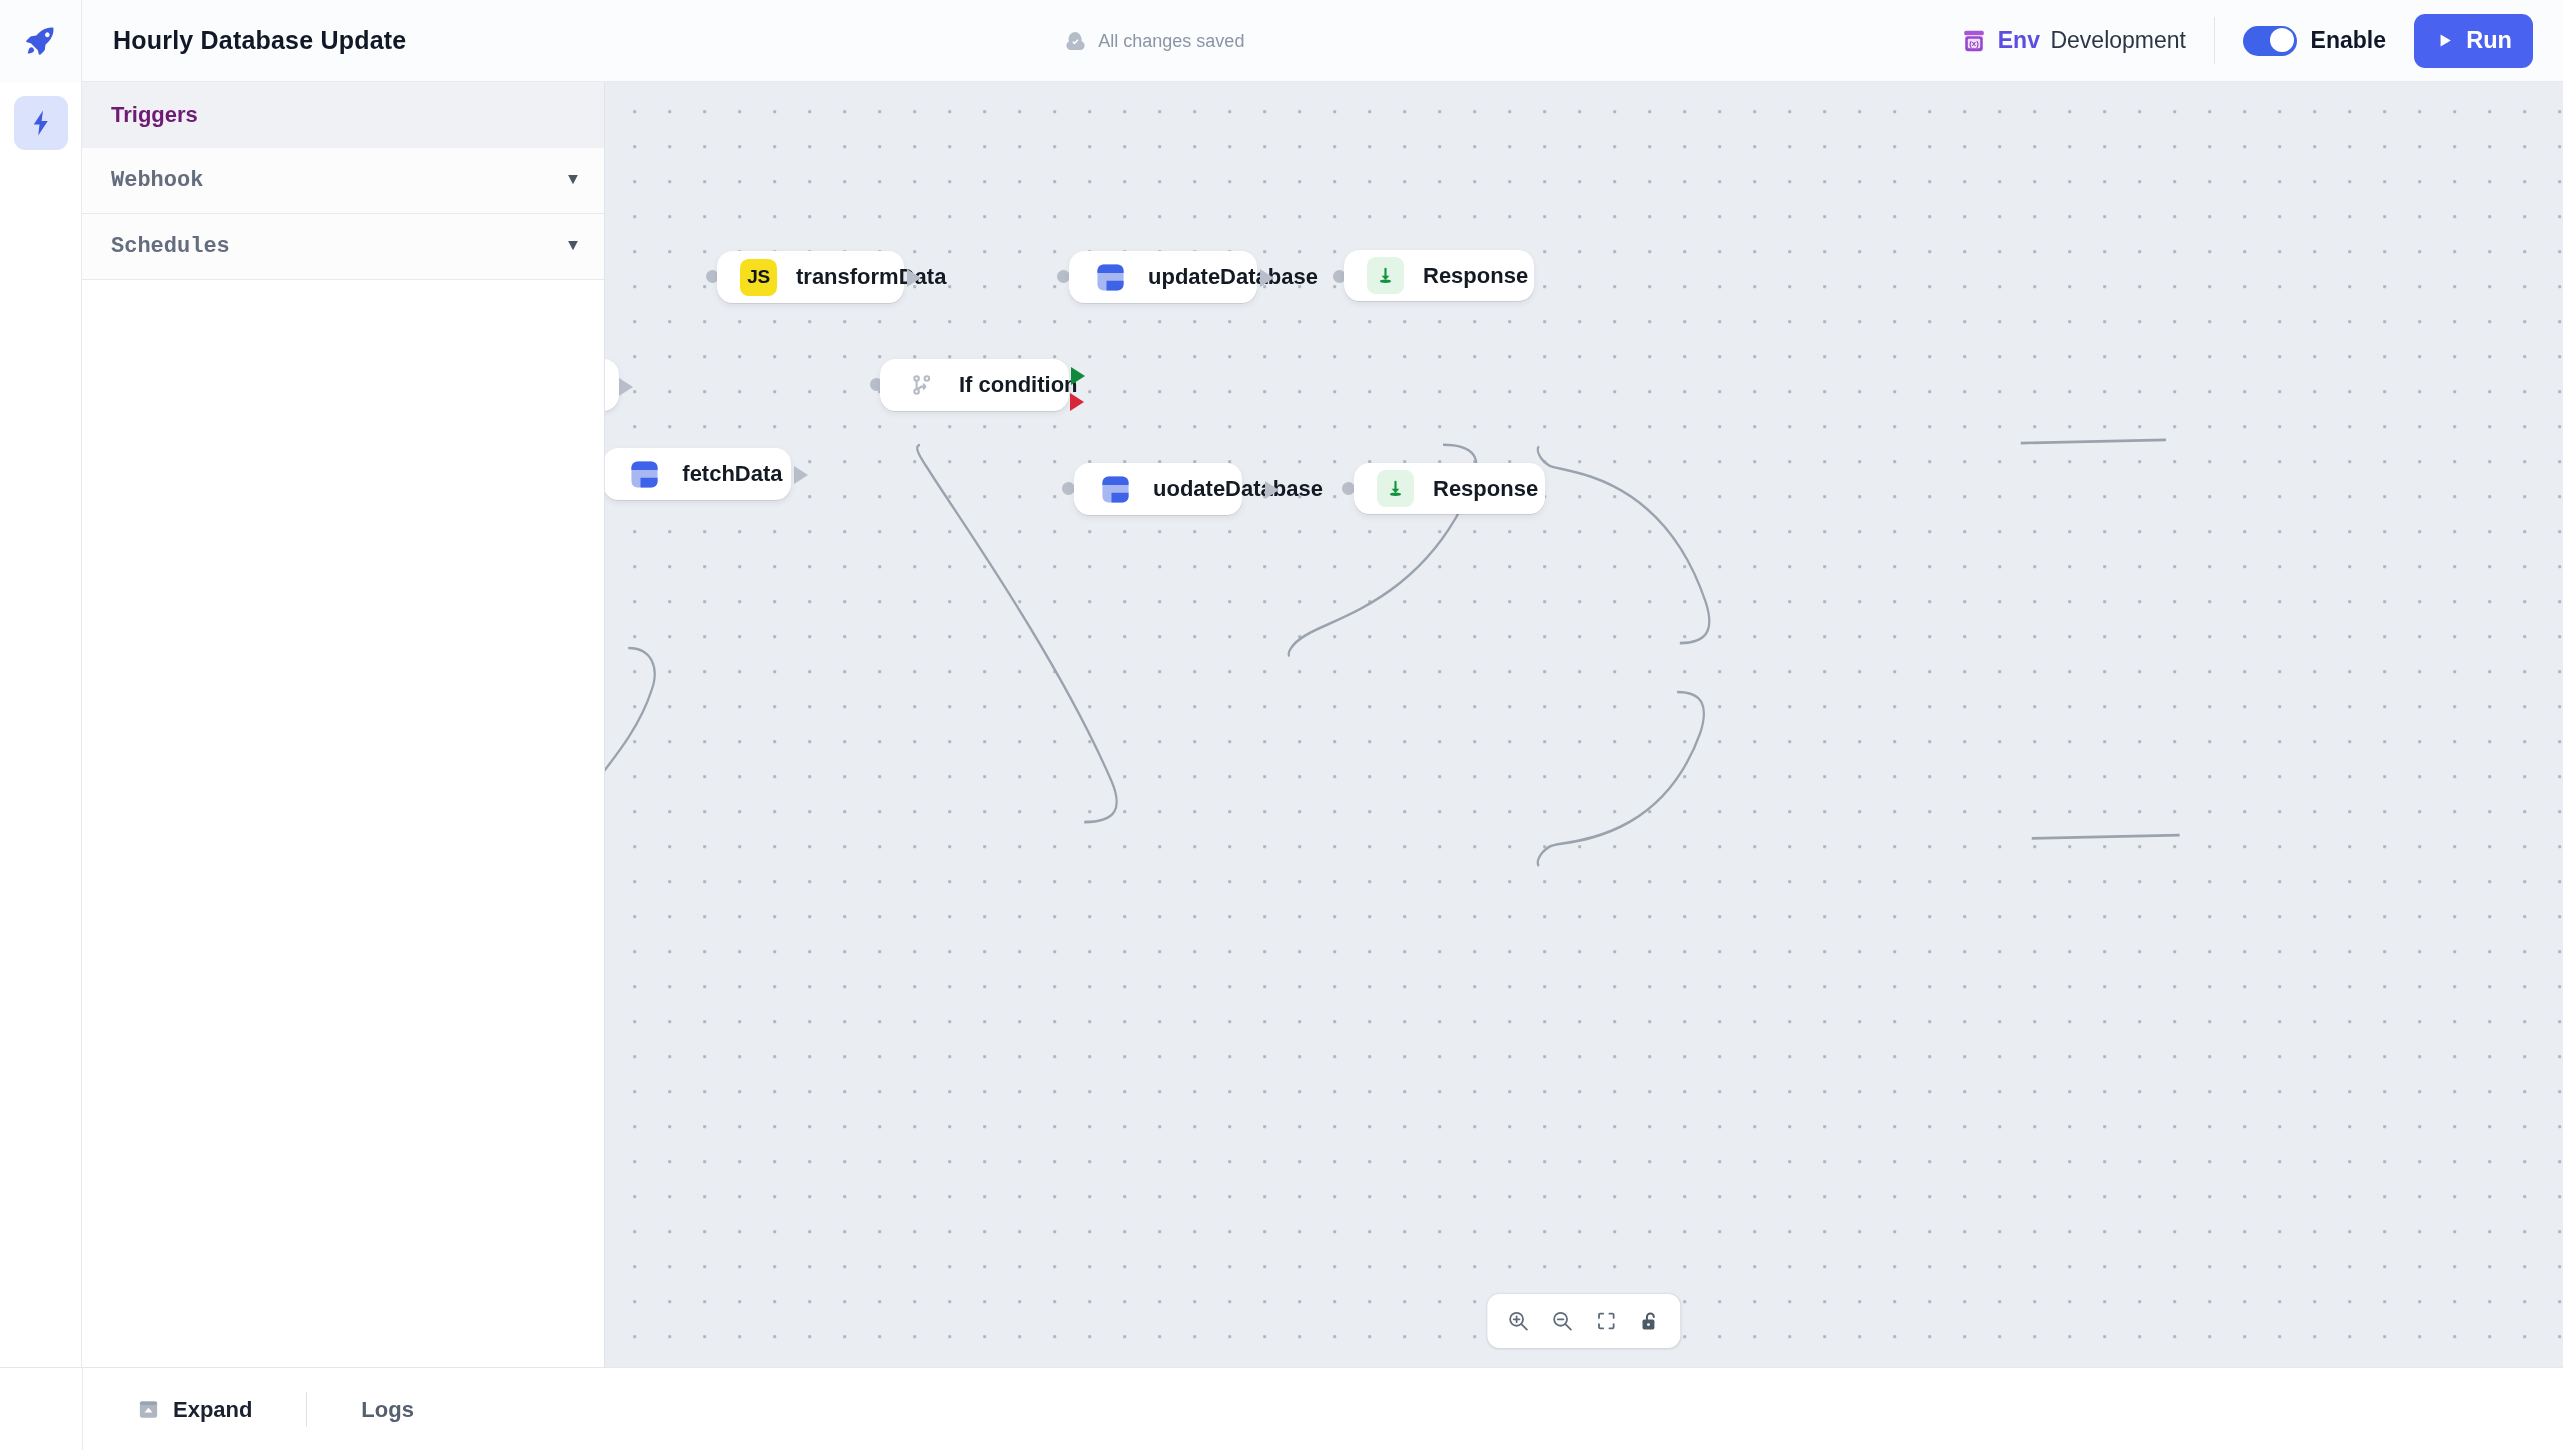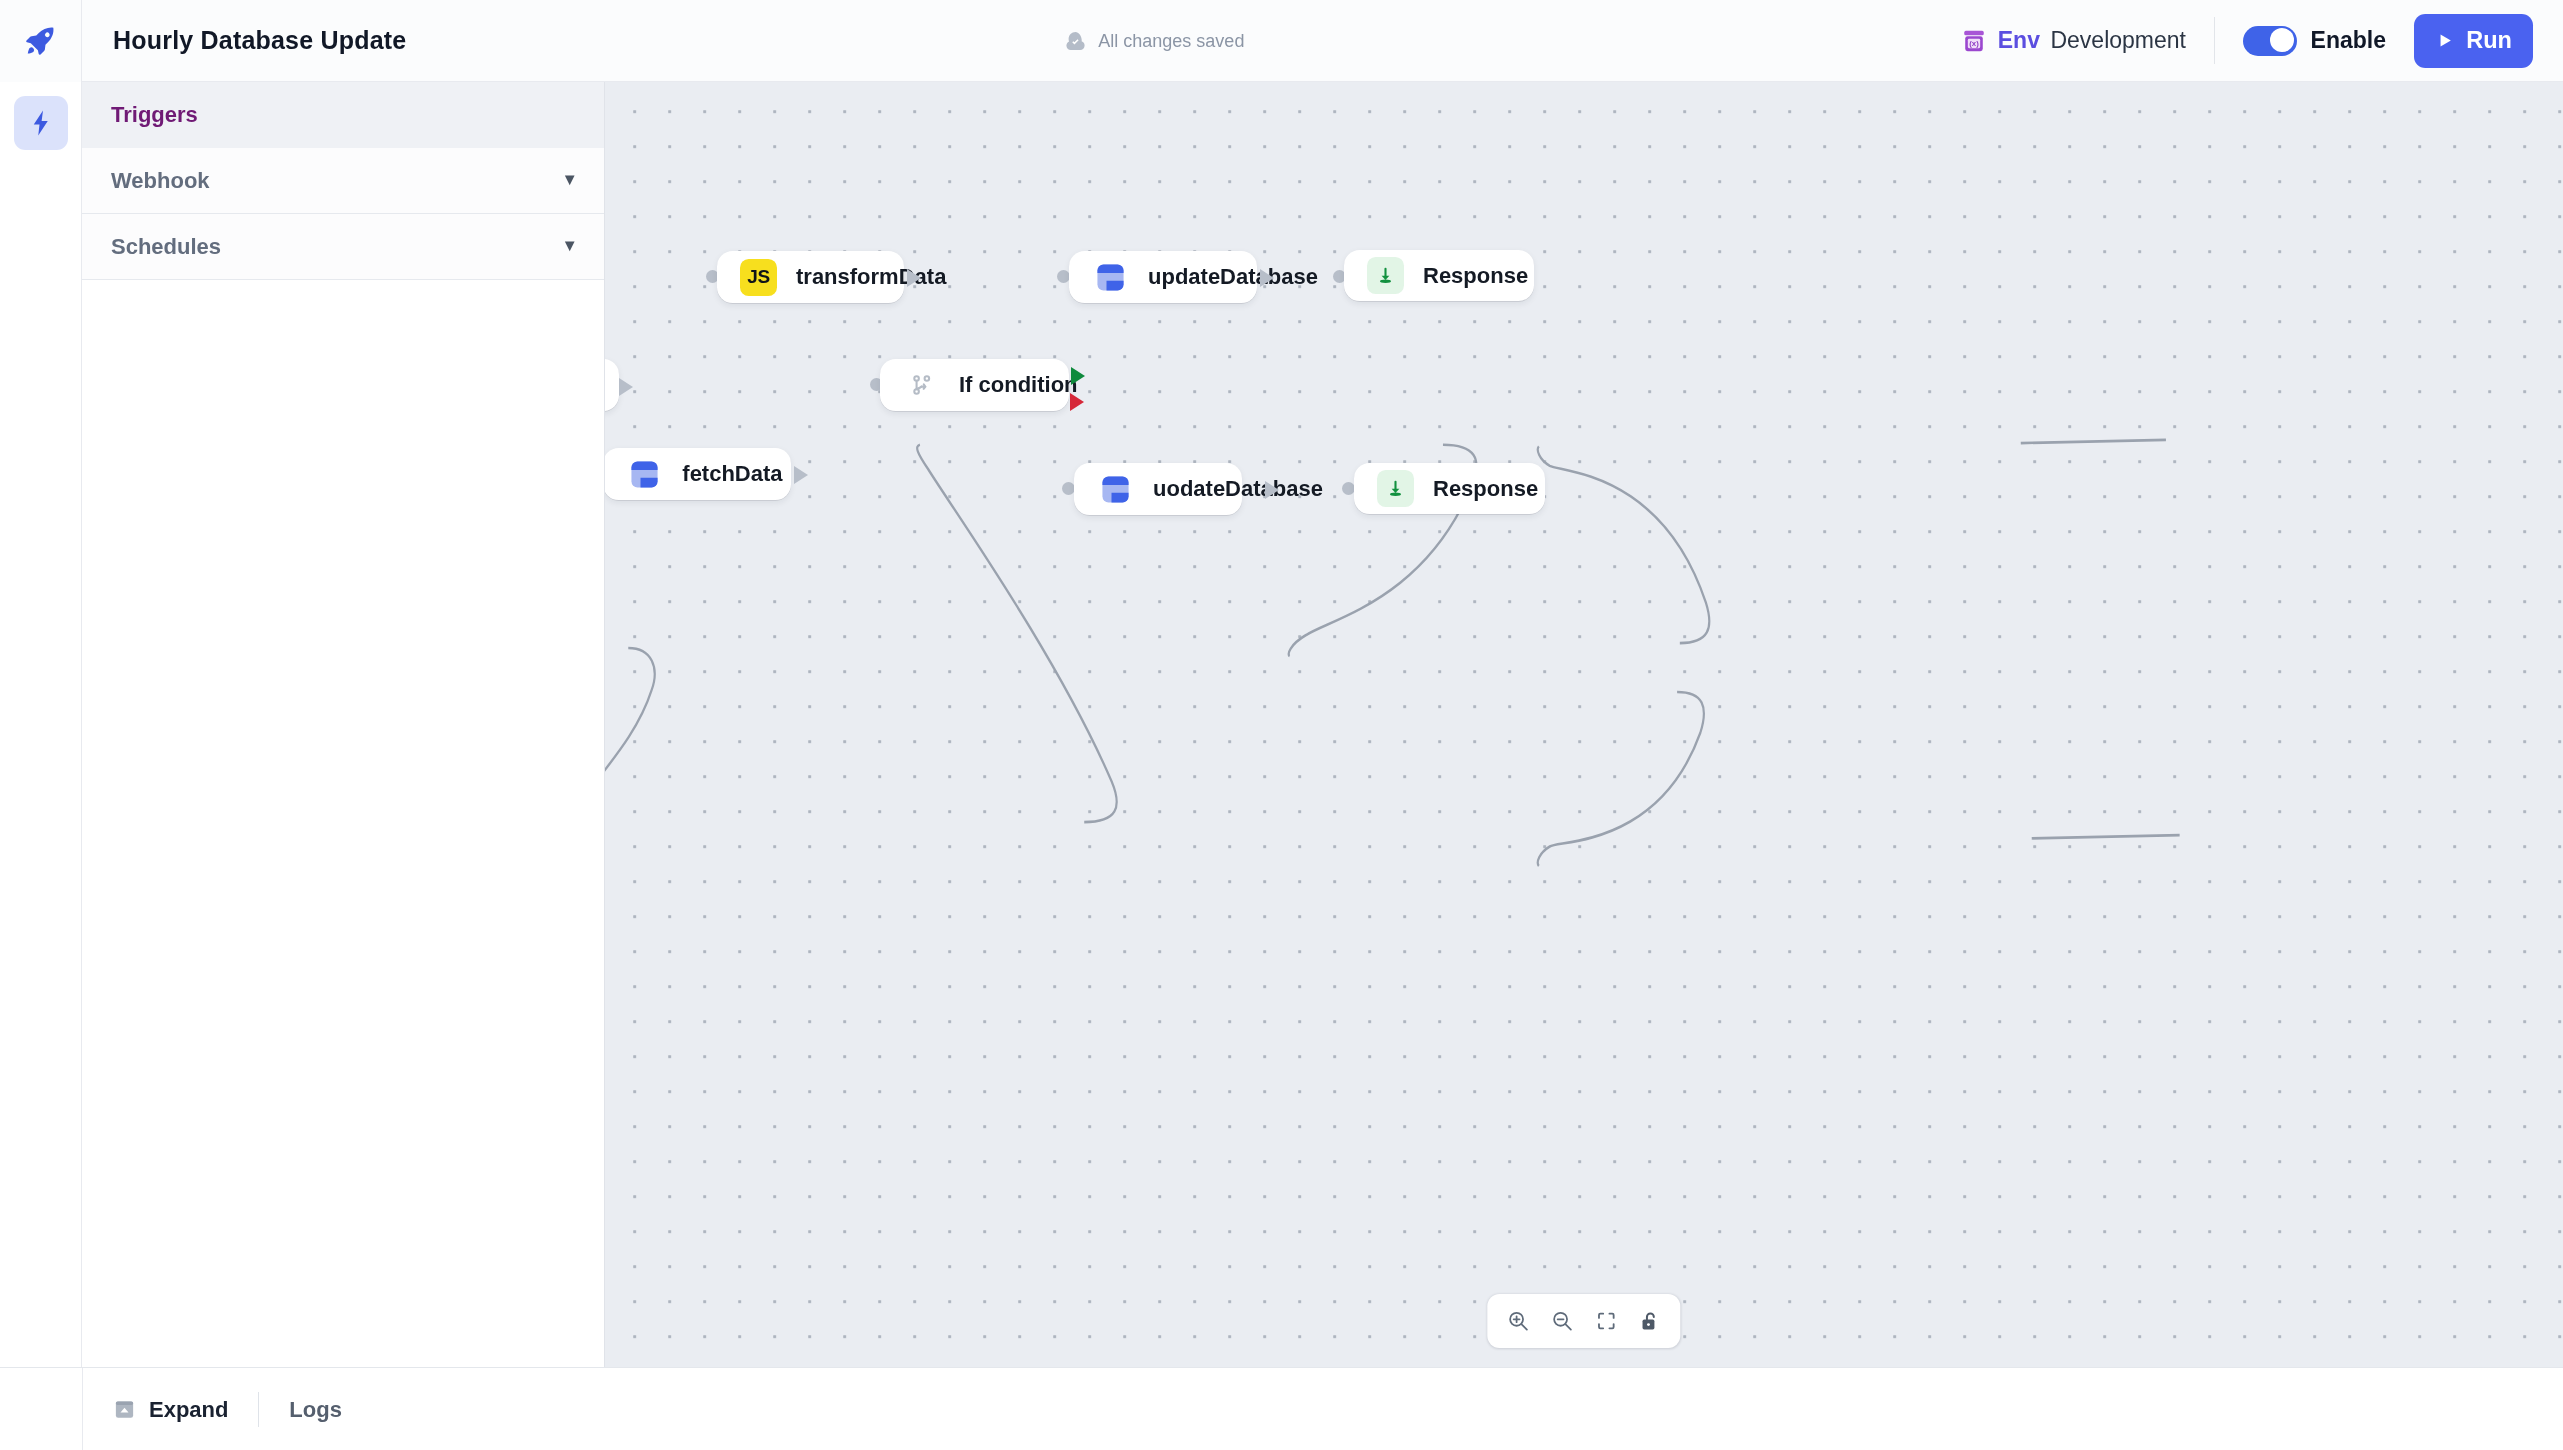--- a/index.html
+++ b/index.html
@@ -95,20 +95,21 @@
     background: #eff1f5;
     font-size: 22px; font-weight: 700; color: #701a75;
   }
   .panel-item {
     height: 66px; flex: 0 0 66px;
     display: flex; align-items: center; justify-content: space-between;
     padding: 0 26px 0 29px;
     border-bottom: 0.9px solid #e6e9ee;
     background: #fcfcfd;
     cursor: pointer;
+    font-family: Liberation Mono, monospace;
   }
   .panel-item:first-of-type { border-top: 0.9px solid #e6e9ee; }
   .panel-item-label { font-size: 22px; font-weight: 700; color: #636d7e; }
   .caret { color: #4b5563; font-size: 16.6px; line-height: 1; }
 
   
   .canvas {
     flex: 1 1 auto; position: relative; overflow: hidden;
     background-color: #eaedf2;
     background-image: radial-gradient(#aeb5c0 1.4px, transparent 1.5px);
@@ -156,20 +157,21 @@
     padding: 0 8.7px;
   }
   .tb-btn { width: 44px; height: 44px; display: flex; align-items: center; justify-content: center; cursor: pointer; }
 
   
   .bottombar {
     height: 84px; flex: 0 0 84px;
     display: flex; align-items: center;
     background: #ffffff;
     border-top: 0.9px solid #e4e7ec;
+    gap: 24px;
   }
   .bb-spacer { width: 83px; flex: 0 0 83px; height: 100%; border-right: 0.9px solid #e8eaef; }
   .bb-item {
     display: flex; align-items: center; gap: 13px;
     padding: 0 30px; height: 100%;
     cursor: pointer;
   }
   .bb-label { font-size: 22px; font-weight: 700; color: #1a2231; white-space: nowrap; }
   .bb-label.muted { color: #555f6e; }
   .bb-div { width: 0.9px; height: 35px; background: #dfe3e9; }

